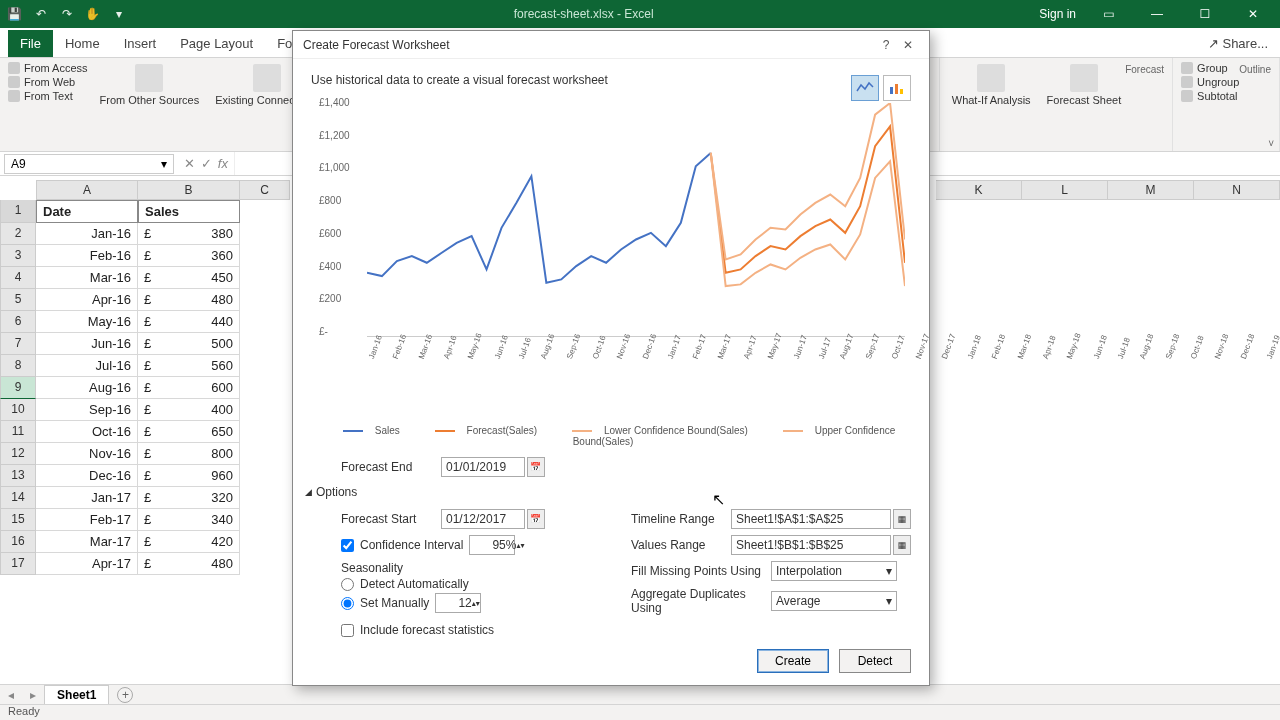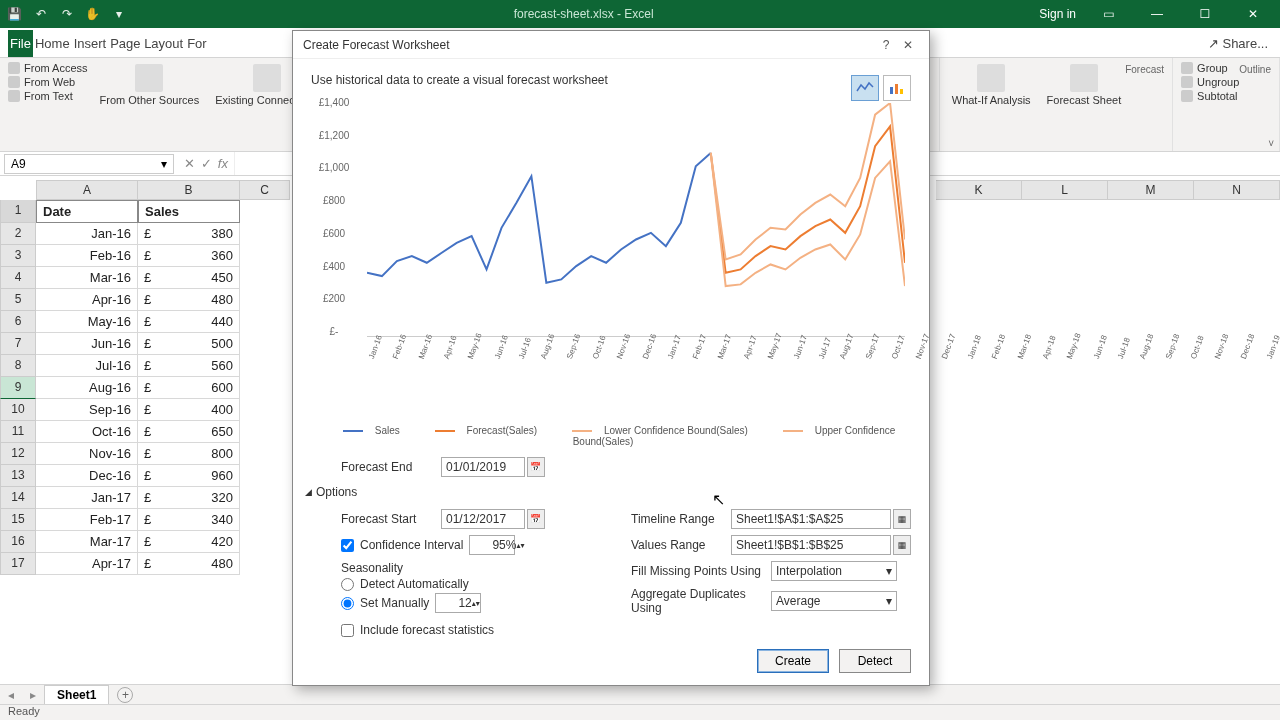--- a/index.html
+++ b/index.html
@@ -8,21 +8,21 @@
 
 .titlebar { height: 28px; background: #0e6635; display: flex; align-items: center; color: #fff; font-size: 12px; }
 .titlebar .qat { display: flex; align-items: center; padding-left: 6px; gap: 8px; }
 .titlebar .qat span { display: inline-flex; width: 18px; height: 18px; align-items: center; justify-content: center; opacity: 0.9; }
 .titlebar .title { flex: 1; text-align: center; color: #c9e6d5; }
 .titlebar .right { display: flex; align-items: center; gap: 18px; padding-right: 12px; }
 .titlebar .right .winbtn { width: 30px; text-align: center; }
 
 
 .ribbon-tabs { height: 30px; background: #fff; display: flex; align-items: flex-end; border-bottom: 1px solid #d4d4d4; padding-left: 8px; }
-.ribbon-tabs .tab { padding: 6px 2px; font-size: 13px; color: #444; cursor: pointer; }
+.ribbon-tabs .tab { padding: 6px 12px; font-size: 13px; color: #444; cursor: pointer; }
 .ribbon-tabs .tab.file { background: #0e6635; color: #fff; }
 .ribbon-tabs .spacer { flex: 1; }
 .ribbon-tabs .share { padding: 6px 12px; font-size: 13px; color: #444; }
 
 
 .ribbon { height: 94px; background: #f3f2f1; border-bottom: 1px solid #d4d4d4; display: flex; position: relative; }
 .ribbon-group { border-right: 1px solid #e1e1e1; padding: 4px 8px 2px 8px; display: flex; flex-direction: row; justify-content: space-between; }
 .ribbon-group .items { display: flex; gap: 8px; flex: 1; }
 .ribbon-group .label { font-size: 10px; color: #666; text-align: center; padding-top: 2px; }
 .rbtn { display: flex; flex-direction: column; align-items: center; font-size: 11px; color: #333; padding: 2px 4px; }
@@ -68,21 +68,21 @@
 .dlg-title .t { flex: 1; }
 .dlg-title .btn { width: 22px; text-align: center; color: #555; cursor: pointer; }
 .dlg-body { padding: 14px 18px; }
 .dlg-desc { margin-bottom: 10px; }
 .viz-toggle { position: absolute; right: 18px; top: 44px; display: flex; gap: 4px; }
 .viz-toggle div { width: 28px; height: 26px; border: 1px solid #bbb; display: flex; align-items: center; justify-content: center; }
 .viz-toggle .active { background: #c9e0f0; border-color: #6a9fd4; }
 
 
 .chart-area { height: 290px; margin: 10px 0 6px 0; position: relative; }
-.y-axis { position: absolute; left: 0; top: 0; bottom: 50px; width: 46px; display: flex; flex-direction: column; justify-content: space-between; text-align: center; font-size: 10px; color: #666; }
+.y-axis { position: absolute; left: 8px; top: 0; bottom: 50px; width: 46px; display: flex; flex-direction: column; justify-content: space-between; text-align: left; font-size: 10px; color: #666; }
 .plot { position: absolute; left: 56px; right: 6px; top: 6px; bottom: 50px; border-bottom: 1px solid #ccc; }
 .plot svg { width: 100%; height: 100%; }
 .x-axis { position: absolute; left: 56px; right: 6px; bottom: 10px; height: 38px; display: flex; font-size: 8px; color: #666; }
 .x-axis span { flex: 1; transform: rotate(-70deg); transform-origin: left top; white-space: nowrap; position: relative; top: 18px; }
 .legend { text-align: center; font-size: 10px; color: #555; margin-top: 38px; }
 .legend span { margin: 0 8px; }
 .legend .sw { display: inline-block; width: 20px; height: 2px; vertical-align: middle; margin-right: 4px; }
 
 
 .frow { display: flex; align-items: center; margin: 6px 0; }

